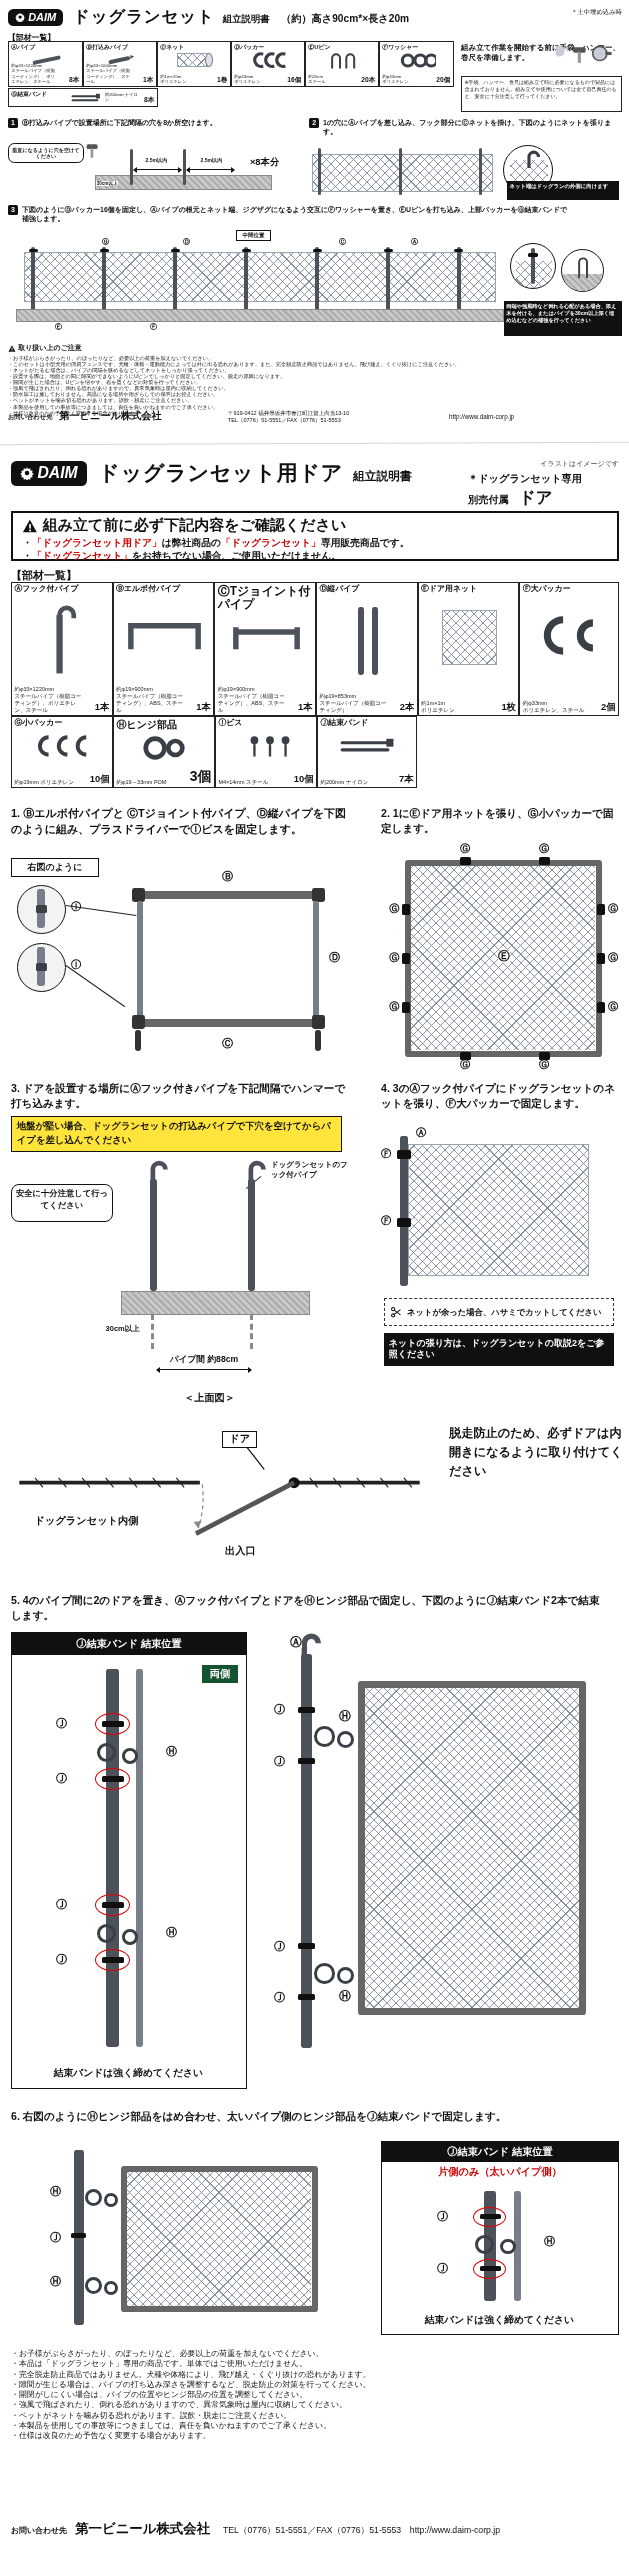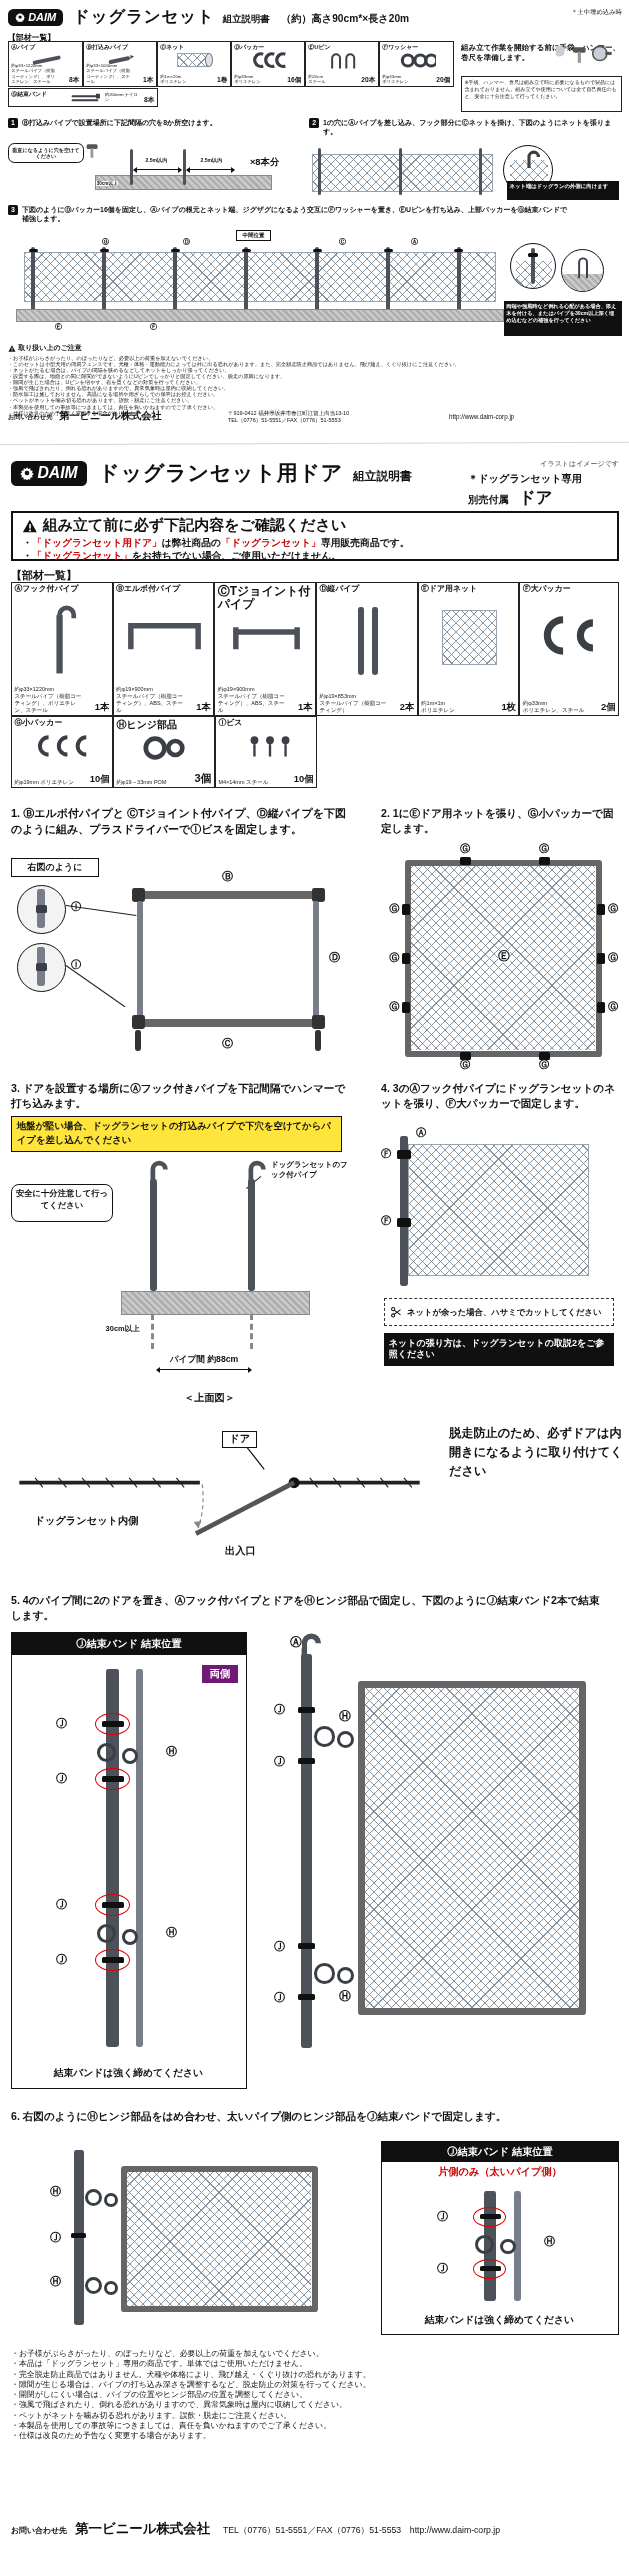--- a/index.html
+++ b/index.html
@@ -22,21 +22,21 @@
   .tag{font-weight:bold;line-height:1;background:#fff}
   .cell{border:0.8px solid #222;position:relative;background:#fff;overflow:hidden}
   .cell .lbl{font-weight:bold;padding:1.6px 2.4px 0 2.4px;line-height:1.1}
   .cell .qty{position:absolute;right:2.4px;bottom:1px;font-weight:bold}
   .cell .specs{position:absolute;left:2.4px;bottom:1.6px;color:#222;line-height:1.25}
   .harrow{position:absolute;height:0;border-top:0.8px solid #111}
   .harrow:before,.harrow:after{content:"";position:absolute;top:-3.1px;border:3.1px solid transparent}
   .harrow:before{left:-0.8px;border-right:4.7px solid #111;border-left:0}
   .harrow:after{right:-0.8px;border-left:4.7px solid #111;border-right:0}
   .dashbox{border:1.6px dashed #333;background:#fff}
-  .redbadge{background:#701a75;color:#fff;font-weight:bold}
+  .redbadge{background:#14532d;color:#fff;font-weight:bold}
   .leader{position:absolute;background:#222;height:0.8px;transform-origin:0 50%}
   .cutline{position:absolute;left:0;top:443px;width:630px;border-top:0.8px solid #d5d5d5;transform:rotate(-.25deg)}
   .boxed{border:1.6px solid #111;background:#fff}
 </style>
 </head>
 <body>
 
 <div class="sheet">
 
   <section class="abs" style="left:0;top:0;width:630px;height:438px">
@@ -351,34 +351,44 @@
         <div class="specs" style="font-size:5.5px"><span>約φ19mm</span> <span>ポリエチレン</span></div>
         <div class="qty" style="font-size:9.4px">10個</div>
       </div>
       <div class="cell" style="width:102px">
         <div class="lbl" style="font-size:10px">Ⓗヒンジ部品</div>
         <svg class="abs" style="left:27px;top:17.3px" width="50px" height="28" viewBox="0 0 64 36">
           <circle cx="18" cy="18" r="12" stroke="#3a3f46" stroke-width="6" fill="none"></circle>
           <circle cx="44" cy="18" r="9" stroke="#3a3f46" stroke-width="6" fill="none"></circle>
         </svg>
         <div class="specs" style="font-size:5.5px"><span>約φ19～33mm</span> <span>POM</span></div>
-        <div class="qty" style="font-size:11px">3個</div>
+        <div class="qty" style="font-size:14px">3個</div>
       </div>
       <div class="cell" style="width:102px">
         <div class="lbl" style="font-size:7.9px">Ⓘビス</div>
         <svg class="abs" style="left:31.5px;top:17.3px" width="44" height="28" viewBox="0 0 56 36">
           <circle cx="8" cy="8" r="5" fill="#3a3f46"></circle>
             <rect x="6.5" y="13" width="3" height="16" fill="#3a3f46"></rect>
           <circle cx="28" cy="8" r="5" fill="#3a3f46"></circle>
             <rect x="26.5" y="13" width="3" height="16" fill="#3a3f46"></rect>
           <circle cx="48" cy="8" r="5" fill="#3a3f46"></circle>
             <rect x="46.5" y="13" width="3" height="16" fill="#3a3f46"></rect>
         </svg>
         <div class="specs" style="font-size:5.5px"><span>M4×14mm</span> <span>スチール</span></div>
         <div class="qty" style="font-size:9.4px">10個</div>
+      </div>
+      <div class="cell" style="width:100px">
+        <div class="lbl" style="font-size:7.9px">Ⓙ結束バンド</div>
+        <svg class="abs" style="left:20.5px;top:20.5px" width="60" height="20.5" viewBox="0 0 76 26">
+          <rect x="2" y="4" width="62" height="4" rx="2" fill="#3a3f46"></rect>
+            <rect x="2" y="13" width="62" height="4" rx="2" fill="#3a3f46"></rect>
+            <rect x="60" y="1" width="9" height="10" fill="#3a3f46"></rect>
+        </svg>
+        <div class="specs" style="font-size:5.5px"><span>約200mm</span> <span>ナイロン</span></div>
+        <div class="qty" style="font-size:9.4px">7本</div>
       </div>
     </div>
 
     <div class="abs" style="left:11px;top:353px;width:608px;height:260px">
       <div class="abs b" style="left:0;top:0;width:339px;font-size:11px;line-height:1.45">1. Ⓑエルボ付パイプと ⒸTジョイント付パイプ、Ⓓ縦パイプを下図のように組み、プラスドライバーでⒾビスを固定します。</div>
 
       <div class="abs" style="left:0;top:52px;width:346px;height:208px">
         <div class="abs boxed ctr b" style="left:0;top:0;width:88px;height:19px;font-size:9px;line-height:17.3px">右図のように</div>
         <div class="abs" style="left:6.3px;top:27px;width:49px;height:49px;border:1.6px solid #111;border-radius:50%;background:#f3f3f3">
           <div class="abs pipe2" style="left:19px;top:3.1px;width:7.9px;height:39px"></div>

